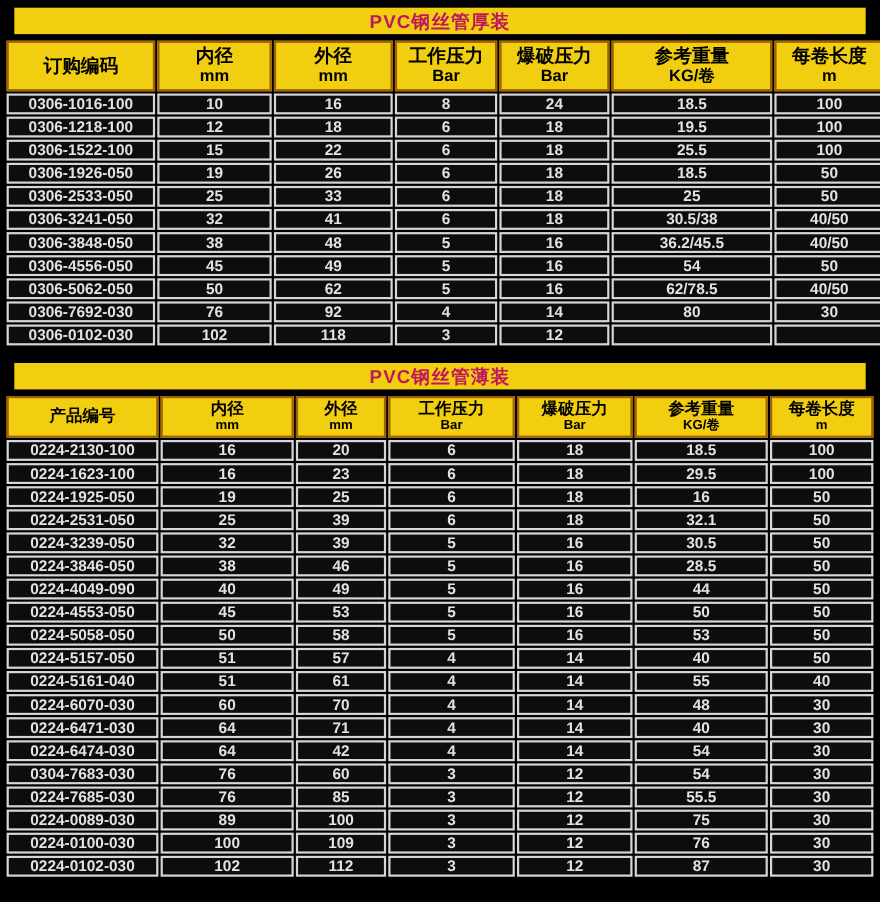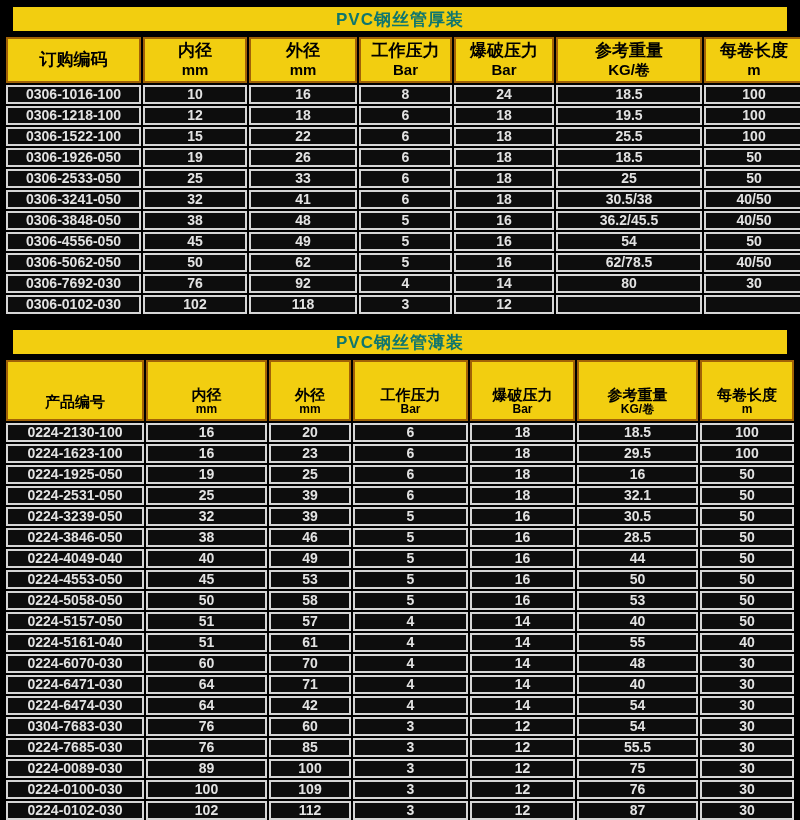--- a/index.html
+++ b/index.html
@@ -18,21 +18,21 @@
   }
   .title-bar {
     height: 24px;
     margin: 0 13px 4px 13px;
     background: #f2ce10;
     display: flex;
     align-items: center;
     justify-content: center;
   }
   .title-bar span {
-    color: #0f766e;
+    color: #be185d;
     font-weight: bold;
     font-size: 17px;
     letter-spacing: 1px;
   }
   table.spec {
     border-collapse: separate;
     border-spacing: 2px;
     table-layout: fixed;
     width: 792px;
     margin-left: 4px;
@@ -54,21 +54,21 @@
     font-weight: bold;
     font-size: 14px;
     height: 15px;
     line-height: 15px;
     padding: 0;
     overflow: hidden;
     white-space: nowrap;
   }
   .t1 th .h-label { font-size: 17px; line-height: 20px; }
   .t1 th .h-unit  { font-size: 15px; line-height: 17px; }
-  .t2 th .h-label { font-size: 15px; line-height: 16px; margin-top: 23px; }
+  .t2 th .h-label { font-size: 15px; line-height: 16px; }
   .t2 th .h-unit  { font-size: 12px; line-height: 13px; }
   .section-gap { height: 14px; }
 </style>
 </head>
 <body>
 
 <div class="page">
 
   <section>
     <div class="title-bar">
@@ -315,21 +315,21 @@
           <tr>
             <td>0224-3846-050</td>
             <td>38</td>
             <td>46</td>
             <td>5</td>
             <td>16</td>
             <td>28.5</td>
             <td>50</td>
           </tr>
           <tr>
-            <td>0224-4049-040</td>
+            <td>0224-4049-090</td>
             <td>40</td>
             <td>49</td>
             <td>5</td>
             <td>16</td>
             <td>44</td>
             <td>50</td>
           </tr>
           <tr>
             <td>0224-4553-050</td>
             <td>45</td>

